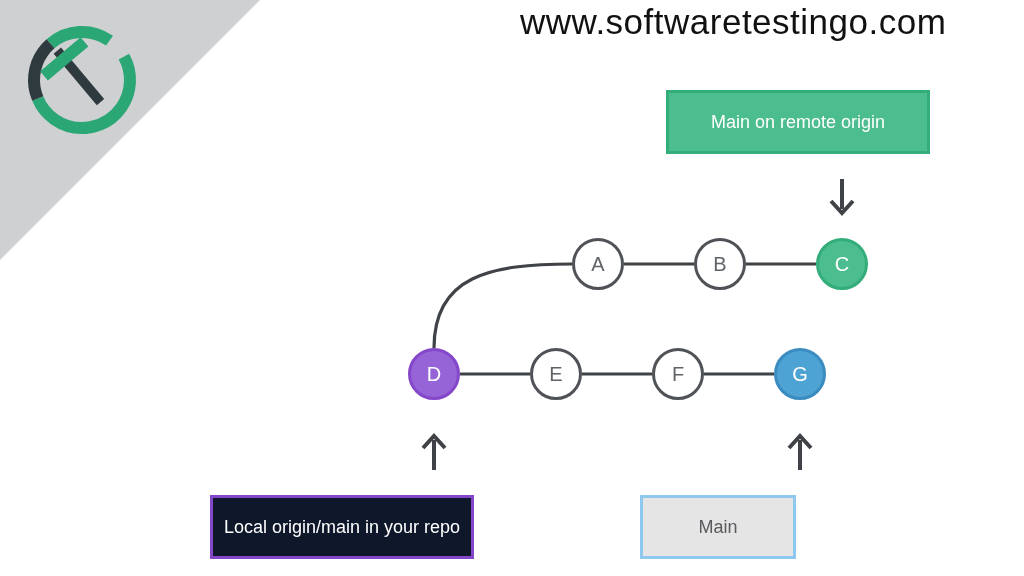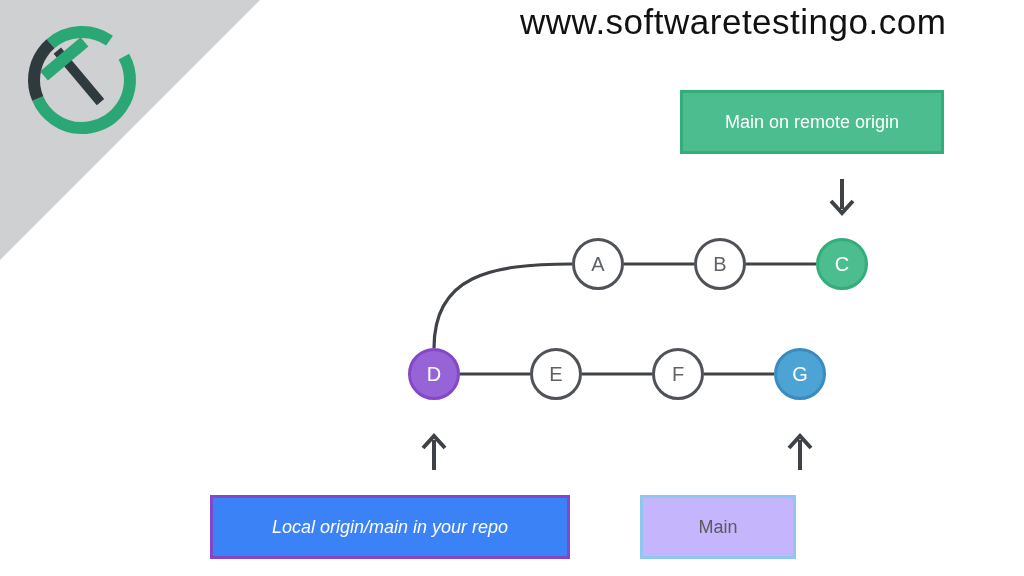--- a/index.html
+++ b/index.html
@@ -46,23 +46,23 @@
     position: absolute;
     display: flex;
     align-items: center;
     justify-content: center;
     font-size: 18px;
     box-sizing: border-box;
     border-width: 3px;
     border-style: solid;
   }
   .box.green  { border-color: #33ad7a; background: #4bbd8e; color: #fff; width: 264px; height: 64px; }
-  .box.purple { border-color: #8447c9; background: #3b82f6; color: #fff; width: 360px; height: 64px; font-style: italic; }
-  .box.blue   { border-color: #8ec8ef; background: #c4b5fd; color: #5a5a5f; width: 156px; height: 64px; }
-  #box-remote { top: 90px;  left: 680px; }
+  .box.purple { border-color: #8447c9; background: #0f172a; color: #fff; width: 264px; height: 64px; }
+  .box.blue   { border-color: #8ec8ef; background: #e5e5e5; color: #5a5a5f; width: 156px; height: 64px; }
+  #box-remote { top: 90px;  left: 666px; }
   #box-local  { top: 495px; left: 210px; }
   #box-main   { top: 495px; left: 640px; }
   .commit {
     position: absolute;
     width: 52px; height: 52px;
     border-radius: 50%;
     border: 3px solid #4f5257;
     background: #ffffff;
     color: #5f6368;
     display: flex;

